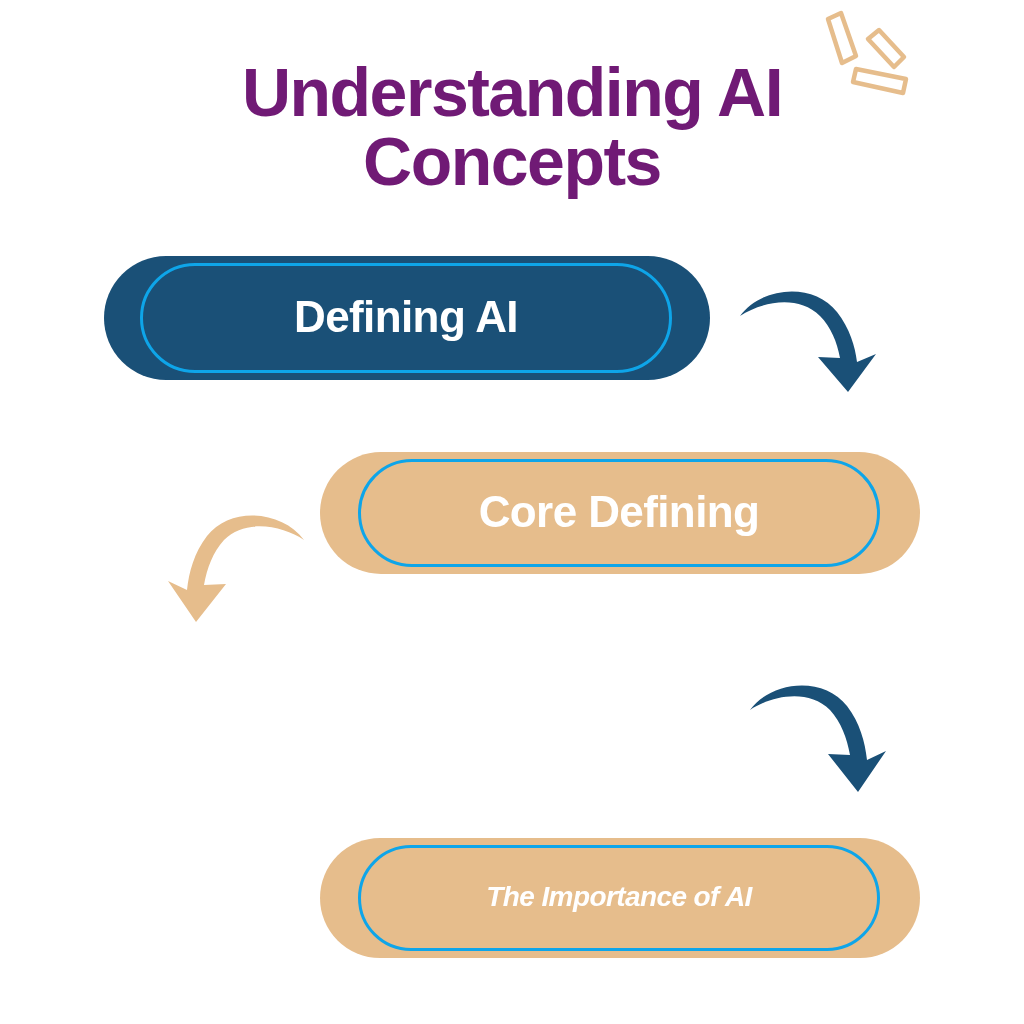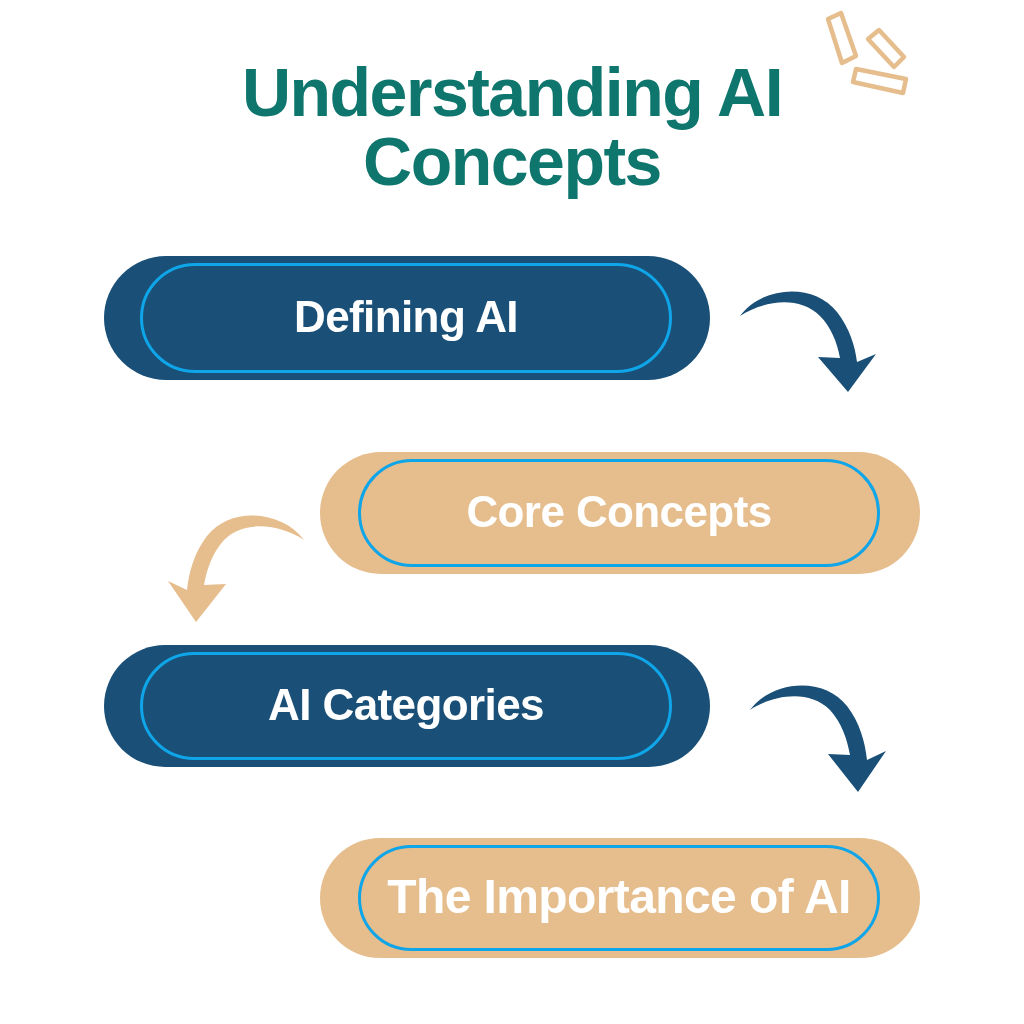--- a/index.html
+++ b/index.html
@@ -39,21 +39,21 @@
     text-align: center;
     padding: 0 150px;
   }
 
   .title-text {
     font-family: "Liberation Sans", sans-serif;
     font-size: 68px;
     font-weight: bold;
     line-height: 1.02;
     letter-spacing: -1.5px;
-    color: #0f766e;
+    color: #701a75;
     white-space: pre-line;
   }
 
   
   .pill {
     position: absolute;
     border-radius: 999px;
     display: block;
   }
 
@@ -111,21 +111,21 @@
 
   
   #pill-4 {
     left: 320px;
     top: 838px;
     width: 600px;
     height: 120px;
     background: #E6BD8C;
   }
   #pill-4 .pill-inner { left: 38px; right: 40px; }
-  #pill-4 .pill-label { font-size: 48px; }
+  #pill-4 .pill-label { font-size: 28px; font-style: italic; }
 
   
   .arrow {
     position: absolute;
     pointer-events: none;
   }
 
   #arrow-1 { left: 736px; top: 284px;  width: 150px; height: 110px; }
   #arrow-2 { left: 158px; top: 506px;  width: 150px; height: 118px; }
   #arrow-3 { left: 746px; top: 676px;  width: 150px; height: 118px; }
@@ -168,45 +168,40 @@
                L 112 108
                L 82 73
                L 104 74
                C 101 58, 95 43, 84 32
                C 62 10, 25 18, 4 32 Z" fill="#1A5077"></path>
     </svg>
   </div>
 
   <div class="pill" id="pill-2">
     <div class="pill-inner">
-      <span class="pill-label">Core Concepts</span>
+      <span class="pill-label">Core Defining</span>
     </div>
   </div>
 
   <div class="arrow" id="arrow-2">
     <svg viewBox="0 0 150 118" width="150" height="118" aria-hidden="true">
       <g transform="translate(150,0) scale(-1,1)">
         <path d="M 4 34
                  C 26 4, 78 0, 101 30
                  C 114 47, 119 66, 121 84
                  L 140 75
                  L 112 116
                  L 82 78
                  L 104 79
                  C 101 62, 95 46, 84 34
                  C 62 12, 25 20, 4 34 Z" fill="#E6BD8C"></path>
       </g>
     </svg>
   </div>
 
-  <div class="pill" id="pill-3">
-    <div class="pill-inner">
-      <span class="pill-label">AI Categories</span>
-    </div>
-  </div>
 
   <div class="arrow" id="arrow-3">
     <svg viewBox="0 0 150 118" width="150" height="118" aria-hidden="true">
       <path d="M 4 34
                C 26 4, 78 0, 101 30
                C 114 47, 119 66, 121 84
                L 140 75
                L 112 116
                L 82 78
                L 104 79

